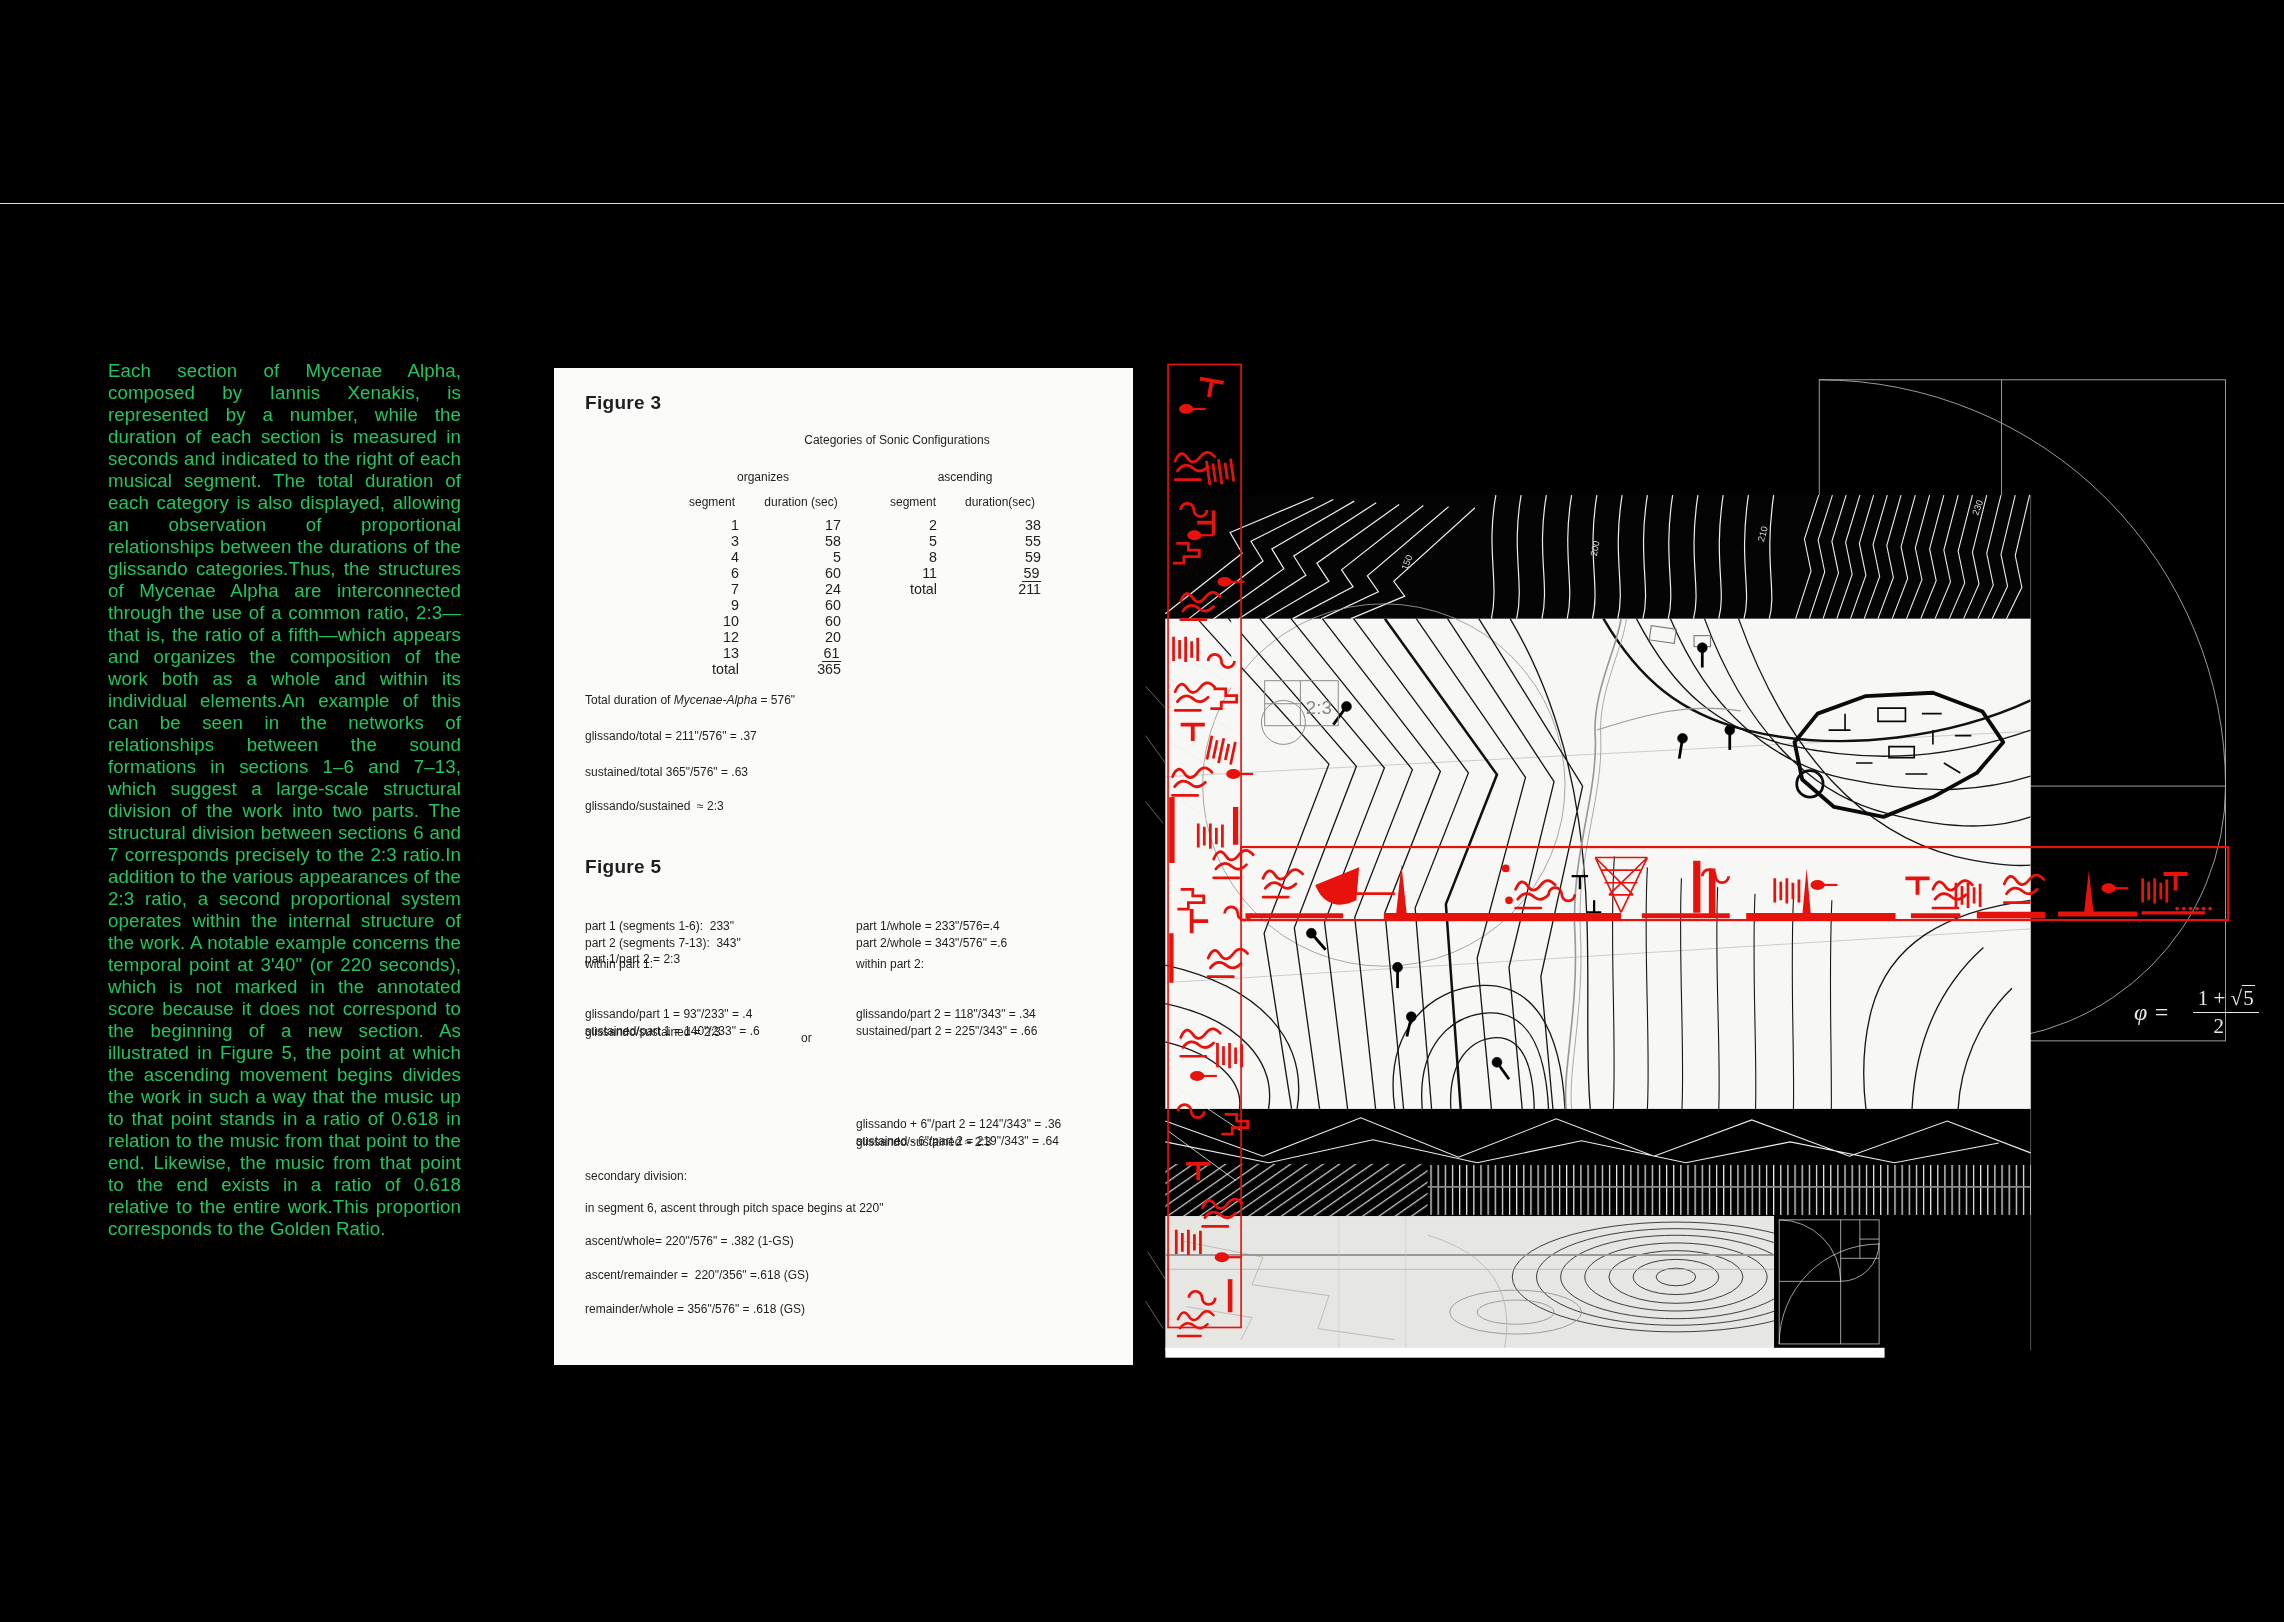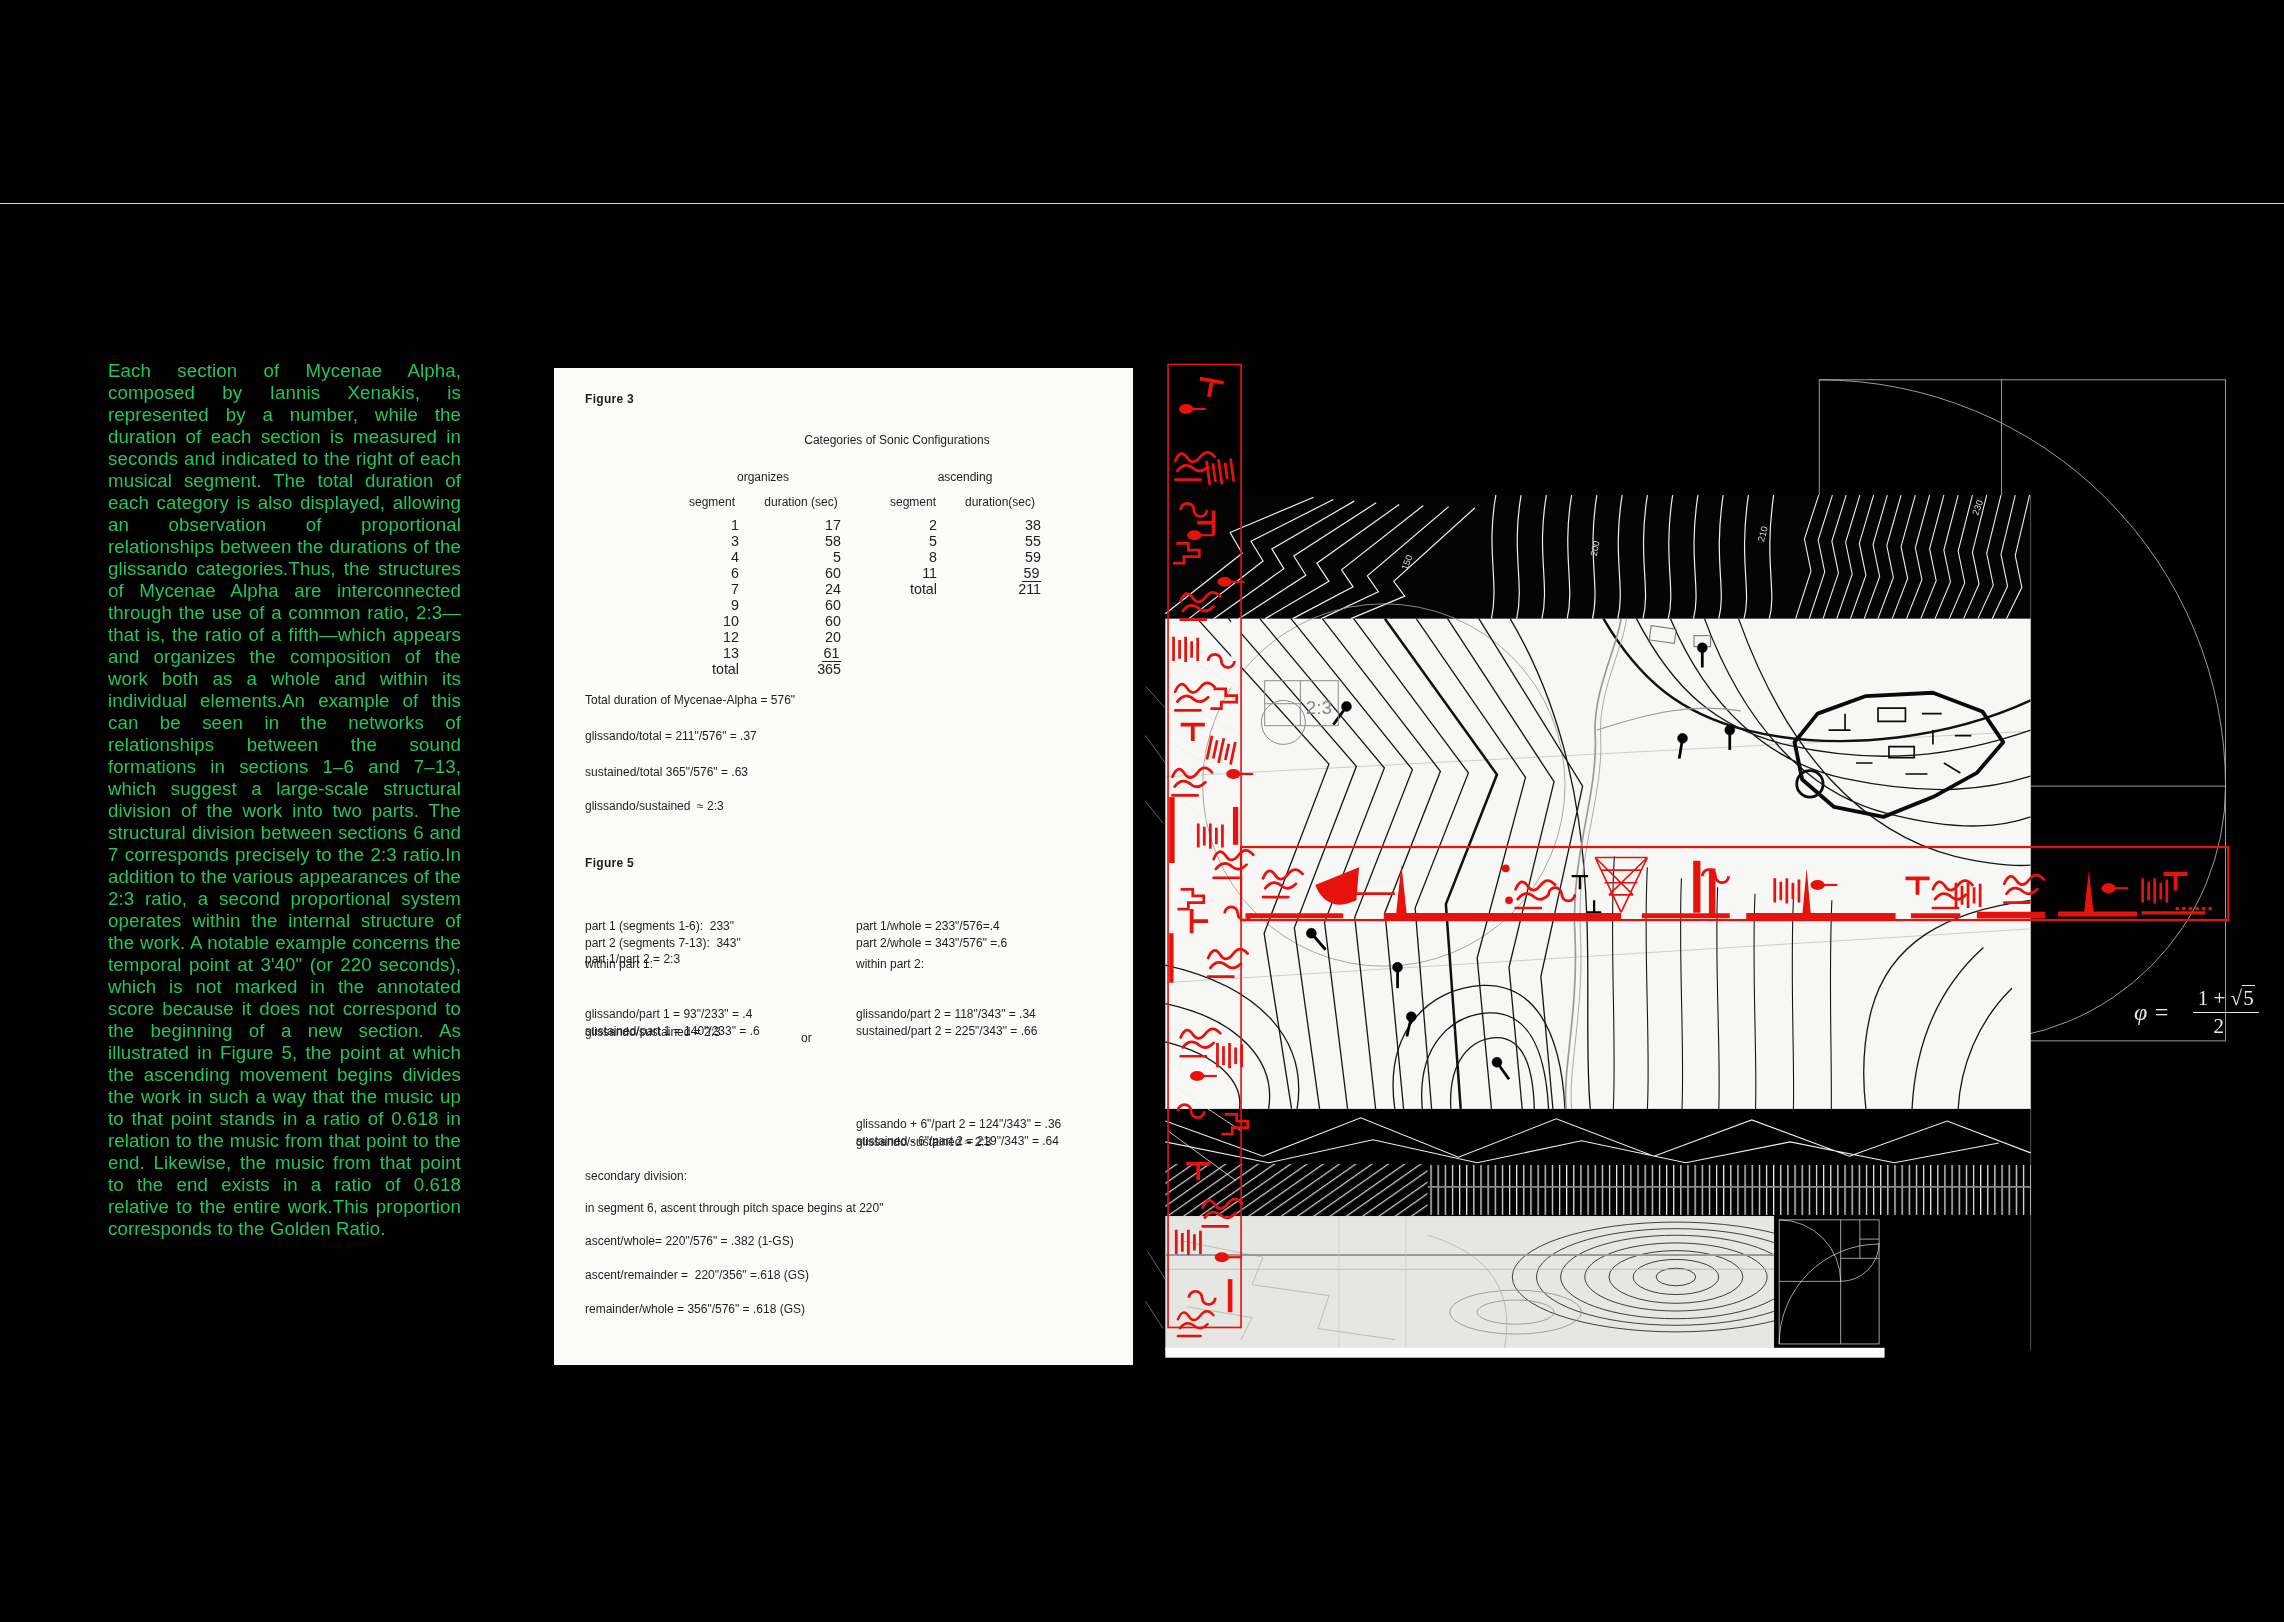--- a/index.html
+++ b/index.html
@@ -7,30 +7,30 @@
        font-family:"Liberation Sans",sans-serif;}
   .abs{position:absolute;}
   
   #topline{left:0;top:203px;width:2284px;height:1.1px;background:#fff;opacity:.85;}
   
   #intro{left:108px;top:360px;width:353px;color:#22c55e;font-size:18.7px;
          line-height:22px;text-align:justify;letter-spacing:0.1px;}
   
   #panel{left:554px;top:368px;width:579px;height:997px;background:#fbfbfa;color:#1e1e1e;}
   #panel .abs{position:absolute;}
-  .figlabel{font-weight:bold;font-size:12px;letter-spacing:0.3px;}
+  .figlabel{font-weight:bold;font-size:19px;letter-spacing:0.3px;}
   .ptxt{font-size:12px;white-space:pre-wrap;}
   .center{transform:translateX(-50%);white-space:nowrap;}
   .t3grid{display:grid;column-gap:20px;font-size:14.3px;}
   .t3grid div{height:16px;line-height:16px;text-align:right;}
   .sus{grid-template-columns:53px 82px;}
   .gls{grid-template-columns:48px 82px;column-gap:22px;}
   .u span{display:inline-block;border-bottom:1.4px solid #222;padding:0 1.6px;}
   .lines div{line-height:16.5px;}
-  .it{}
+  .it{font-style:italic;}
   
   #caption{left:578px;top:1372px;width:1472px;color:#f2f2f2;font-size:14.3px;line-height:18.7px;}
   
   #phi{left:2134px;top:986px;display:flex;align-items:center;gap:8.8px;color:#e9e9e9;
        font-family:"Liberation Serif",serif;font-size:24px;}
   #phi .lhs{font-style:italic;}
   #phi .frac{display:flex;flex-direction:column;align-items:center;font-size:21px;}
   #phi .num{padding:0 4.4px 1.1px 4.4px;border-bottom:1.6px solid #e9e9e9;margin-left:15px;}
   #phi .rad{border-top:1.4px solid #e9e9e9;padding:0 1.1px;}
   #phi .den{padding-top:1.1px;}

